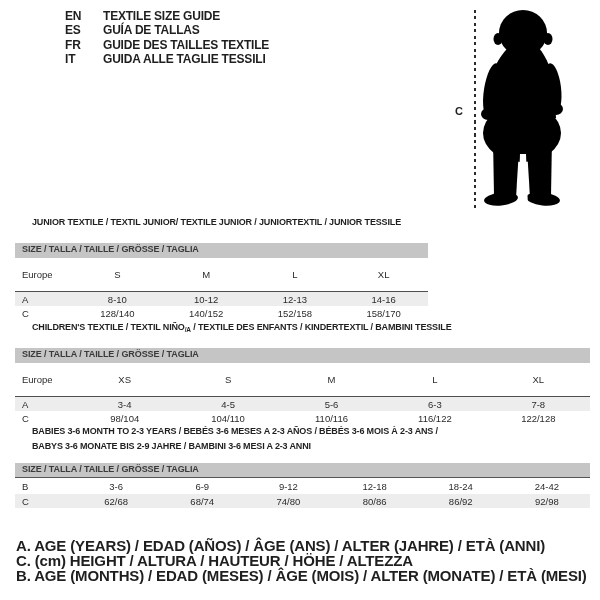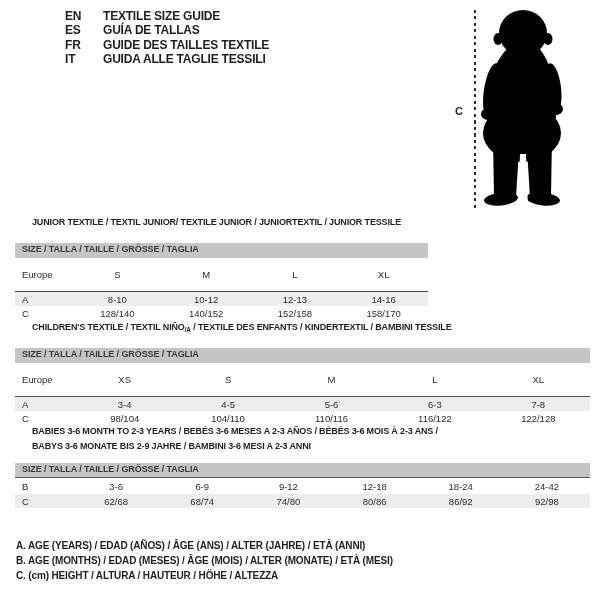--- a/index.html
+++ b/index.html
@@ -50,21 +50,21 @@
   .rlabel { text-align:left; padding-left:7px; }
 
   .row-0 { height:34px; }
   .t0 .row-0, .t1 .row-0 { border-bottom:1px solid #4f4f4f; }
   .t2 .row-0 { height:16px; border-bottom:none; }
   .row-1 { height:14px; background:#ededed; }
   .row-2 { height:14px; }
 
   
   #notes { position:absolute; left:16px; top:538px; }
-  .note-line { font-weight:bold; font-size:10px; letter-spacing:-0.15px; line-height:15px; color:#1f1f1f; white-space:nowrap; }
+  .note-line { font-weight:bold; font-size:15px; letter-spacing:-0.15px; line-height:15px; color:#1f1f1f; white-space:nowrap; }
 </style>
 </head>
 <body>
 
 <div id="page">
 
   <div id="lang-list">
       <div class="lang-row">
         <span class="lang-code">EN</span>
         <span class="lang-label">TEXTILE SIZE GUIDE</span>
@@ -194,17 +194,17 @@
         <span class="cell">68/74</span>
         <span class="cell">74/80</span>
         <span class="cell">80/86</span>
         <span class="cell">86/92</span>
         <span class="cell">92/98</span>
       </div>
     </div>
 
   <div id="notes">
       <div class="note-line">A. AGE (YEARS) / EDAD (AÑOS) / ÂGE (ANS) / ALTER (JAHRE) / ETÀ (ANNI)</div>
+      <div class="note-line">C. (cm) HEIGHT / ALTURA / HAUTEUR / HÖHE / ALTEZZA</div>
       <div class="note-line">B. AGE (MONTHS) / EDAD (MESES) / ÂGE (MOIS) / ALTER (MONATE) / ETÀ (MESI)</div>
-      <div class="note-line">C. (cm) HEIGHT / ALTURA / HAUTEUR / HÖHE / ALTEZZA</div>
     </div>
 
 </div>
 
 </body></html>

